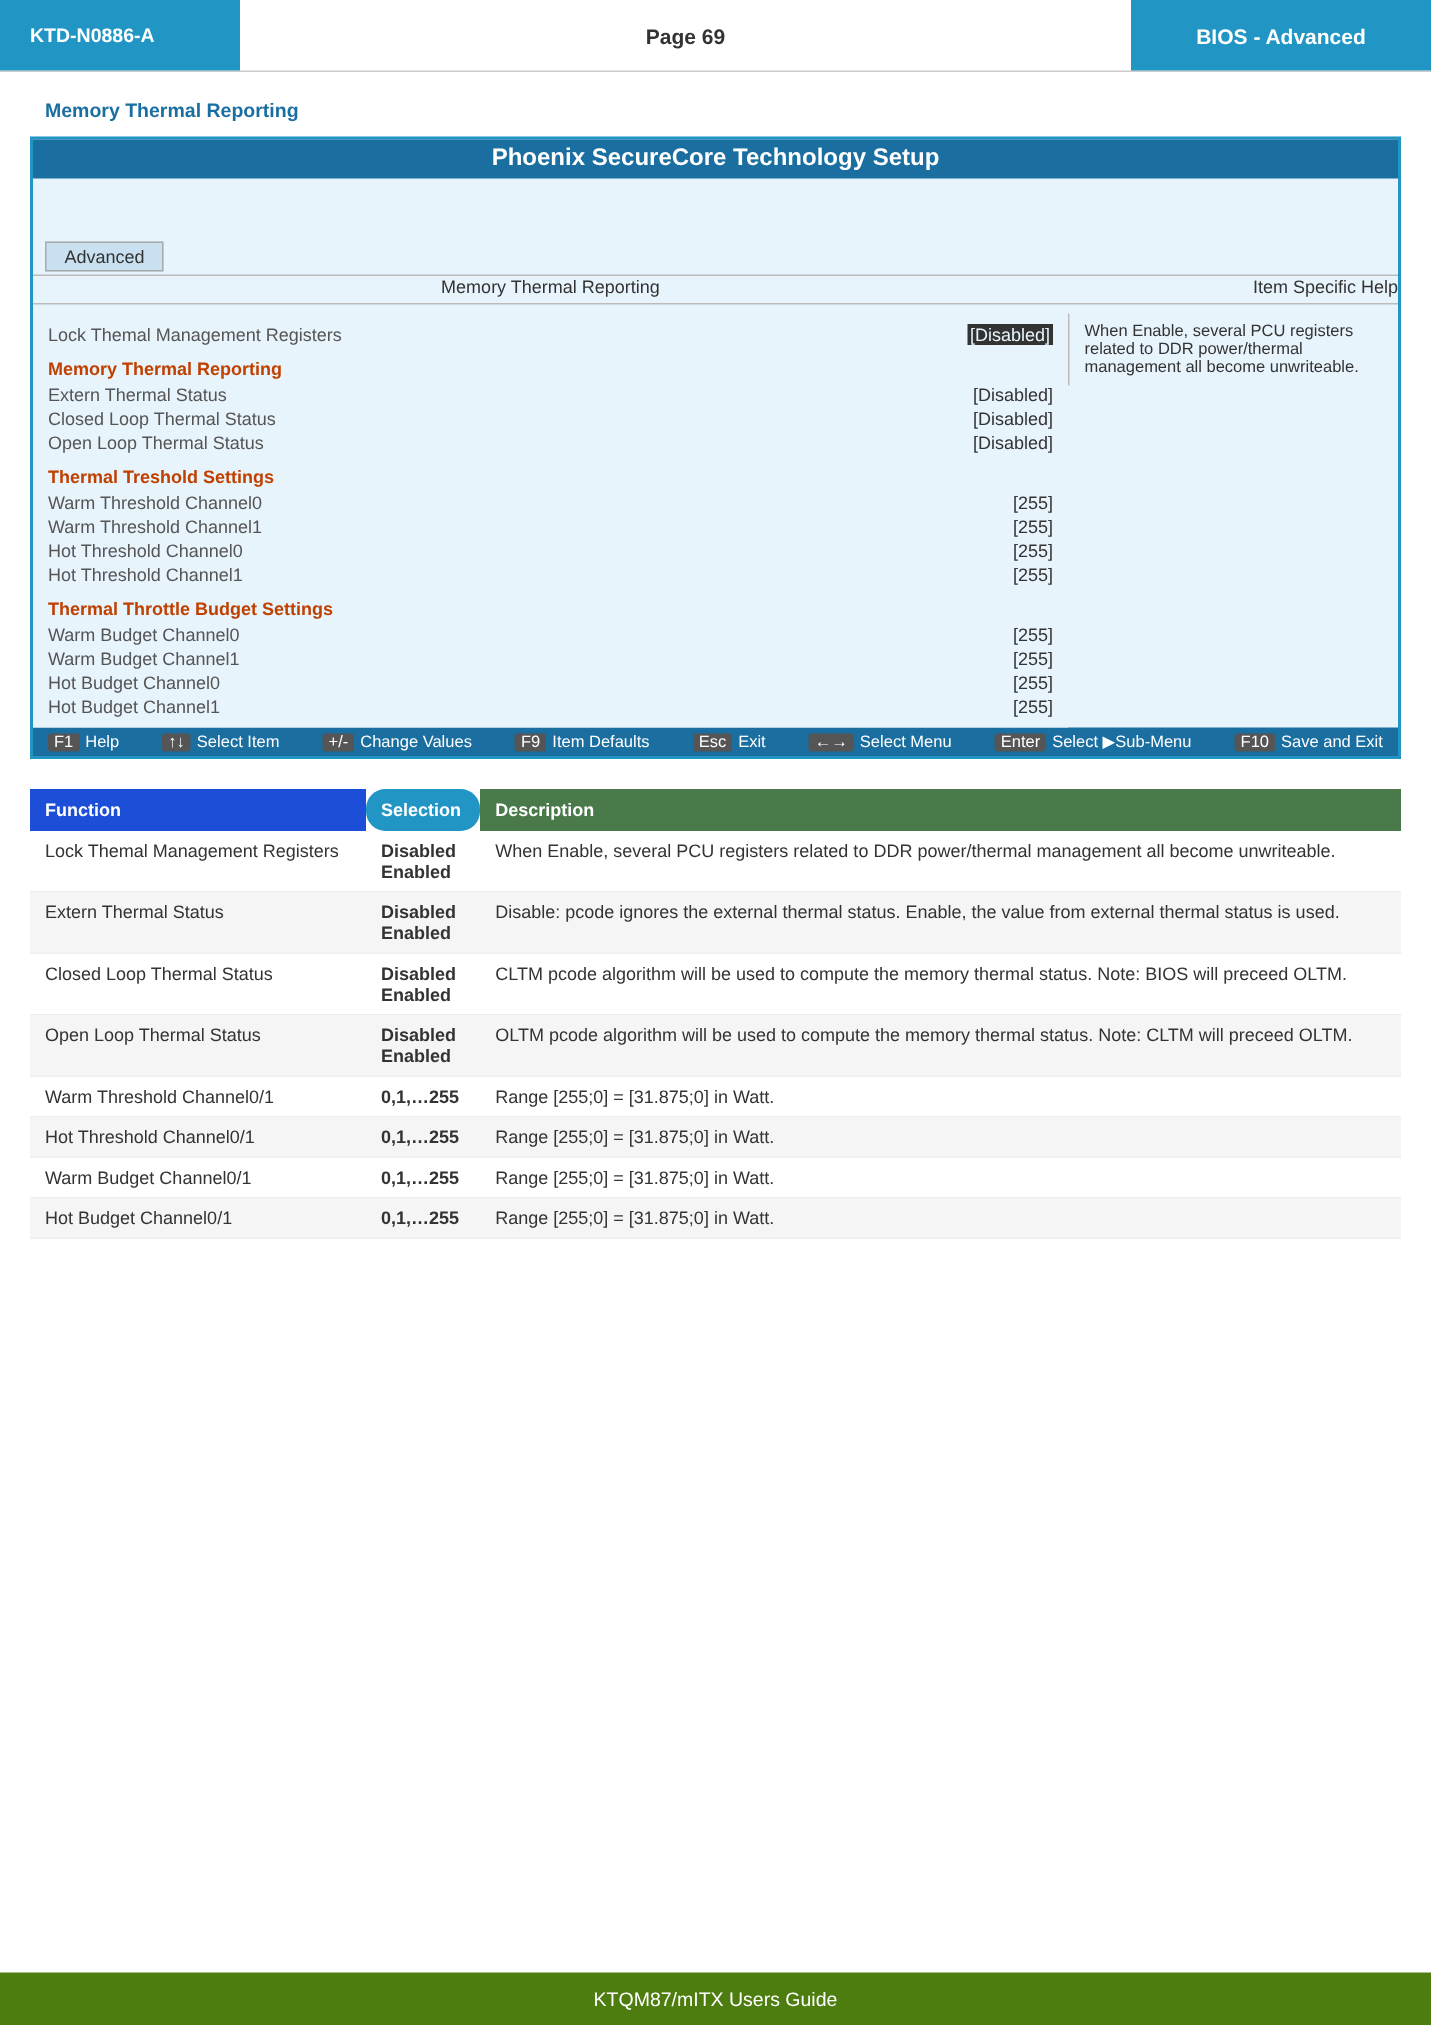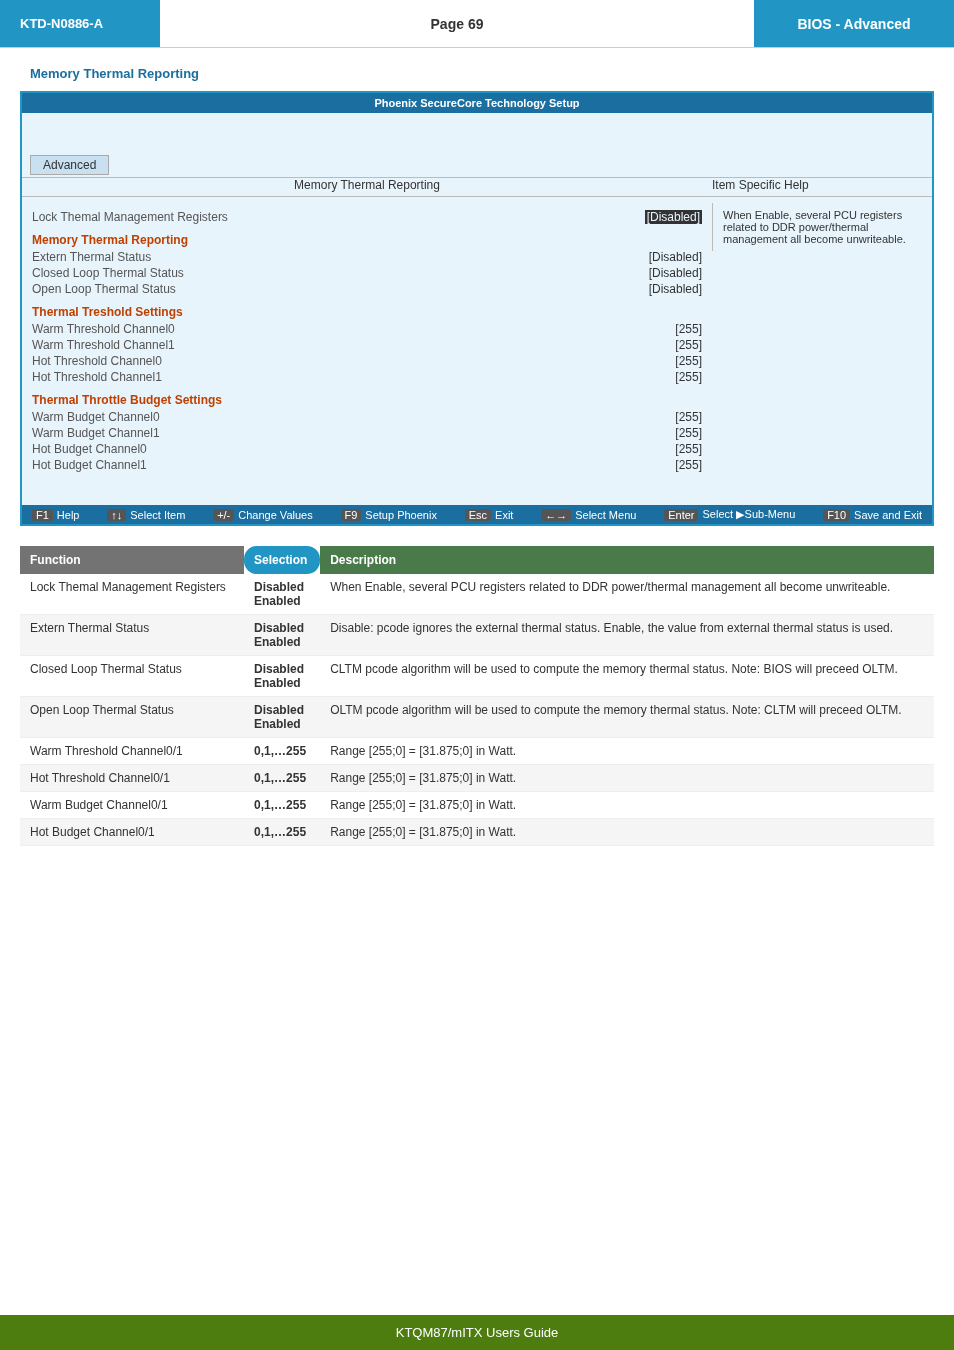--- a/index.html
+++ b/index.html
@@ -64,21 +64,21 @@
     .bios-panel {
       margin: 0 20px 20px 20px;
       border: 2px solid #2196c4;
       background: #e8f4fc;
     }
     .bios-panel-header {
       background: #1a6ea0;
       color: #fff;
       text-align: center;
       padding: 4px;
-      font-size: 11px;
+      font-size: 16px;
       font-weight: bold;
     }
     .bios-tab-row {
       background: #e8f4fc;
       padding: 2px 8px;
       margin-top: 40px;
     }
     .bios-tab {
       display: inline-block;
       background: #c8e0f0;
@@ -102,21 +102,21 @@
     }
     .bios-right {
       width: 220px;
       background: #e8f4fc;
       padding: 6px 10px;
       border-left: 1px solid #bbb;
       font-size: 11px;
       color: #333;
     }
     .bios-right-header {
-      text-align: left;
+      text-align: right;
       font-size: 12px;
       border-bottom: 1px solid #bbb;
       padding-bottom: 4px;
       margin-bottom: 6px;
     }
 
     .bios-section-title {
       color: #c04000;
       font-size: 12px;
       font-weight: bold;
@@ -143,21 +143,20 @@
       padding: 0 2px;
     }
 
     .bios-footer {
       background: #1a6ea0;
       display: flex;
       justify-content: space-between;
       padding: 3px 10px;
       font-size: 11px;
       color: #fff;
-      margin-top: 26px;
     }
     .bios-footer-item {
       display: flex;
       align-items: center;
       gap: 4px;
     }
     .bios-key {
       background: #555;
       color: #fff;
       padding: 0 4px;
@@ -174,21 +173,21 @@
       border-collapse: collapse;
       font-size: 12px;
     }
     .ref-table th {
       padding: 7px 10px;
       text-align: left;
       font-weight: bold;
       color: #fff;
       font-size: 12px;
     }
-    .ref-table th:nth-child(1) { background: #737373; }
+    .ref-table th:nth-child(1) { background: #1d4ed8; }
     .ref-table th:nth-child(2) { background: #2196c4; border-radius: 13px; }
     .ref-table th:nth-child(3) { background: #4a7a4a; }
     .ref-table td {
       padding: 6px 10px;
       vertical-align: top;
       border-bottom: 1px solid #eee;
     }
     .ref-table tr:nth-child(even) td { background: #f5f5f5; }
     .ref-table tr:nth-child(odd) td { background: #fff; }
     .ref-table td:nth-child(2) { font-weight: bold; }
@@ -299,21 +298,21 @@
     <span class="bios-footer-item">
       <span class="bios-key">↑↓</span>
       <span>Select Item</span>
     </span>
     <span class="bios-footer-item">
       <span class="bios-key">+/-</span>
       <span>Change Values</span>
     </span>
     <span class="bios-footer-item">
       <span class="bios-key">F9</span>
-      <span>Setup Phoenix</span>
+      <span>Item Defaults</span>
     </span>
     <span class="bios-footer-item">
       <span class="bios-key">Esc</span>
       <span>Exit</span>
     </span>
     <span class="bios-footer-item">
       <span class="bios-key">←→</span>
       <span>Select Menu</span>
     </span>
     <span class="bios-footer-item">

